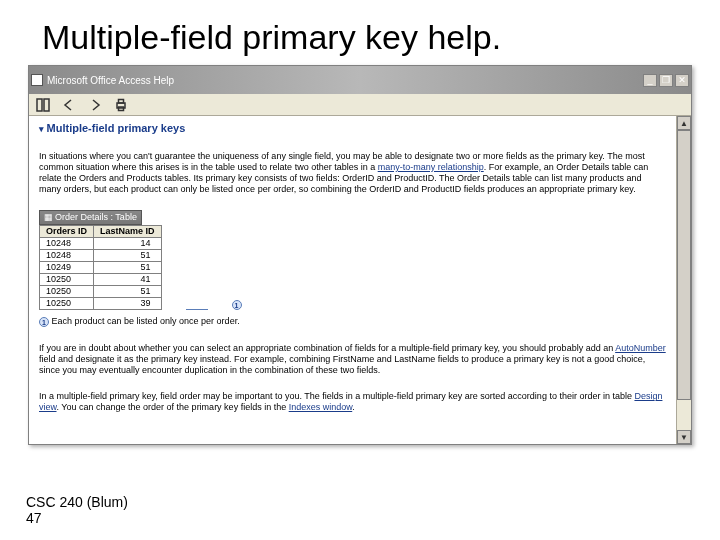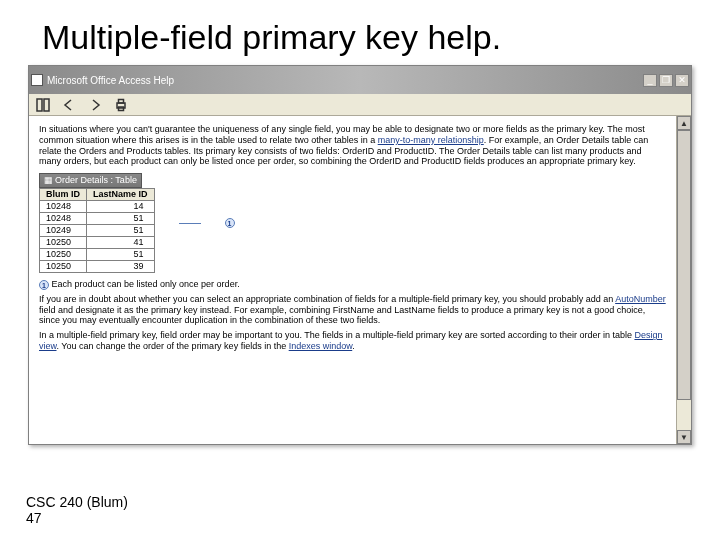--- a/index.html
+++ b/index.html
@@ -105,21 +105,21 @@
     font-size: 11px;
     font-weight: bold;
     margin: 2px 0 4px 0;
   }
   .topic-heading::before {
     content: "▾";
     color: #1a3c8a;
     margin-right: 3px;
     font-size: 9px;
   }
-  .para { margin: 4px 0; }
+  .para { margin: 16px 0; }
   .link { color: #1a3c8a; text-decoration: underline; cursor: pointer; }
   .example-box { margin: 6px 0 2px 0; }
   .tbl-titlebar {
     background: linear-gradient(#888,#777);
     color: #fff;
     font-size: 9px;
     padding: 1px 4px;
     border: 1px solid #555;
     display: inline-block;
   }
@@ -144,21 +144,21 @@
     border-radius: 50%;
     background: #d8e4f8;
     border: 1px solid #5a7db8;
     color: #1a3c8a;
     font-size: 7px;
     text-align: center;
     line-height: 10px;
     vertical-align: middle;
     font-weight: bold;
   }
-  .callout-row { display: flex; align-items: center; gap: 22px; }
+  .callout-row { display: flex; align-items: flex-end; gap: 22px; }
   .callout-line {
     border-top: 1px solid #5a7db8;
     width: 22px;
     height: 0;
     margin: 0 2px;
   }
   .note-line { margin: 6px 0 2px 0; }
   .footer {
     position: absolute;
     bottom: 14px;
@@ -212,33 +212,34 @@
           <rect x="3" y="5" width="8" height="5"></rect>
           <rect x="4.5" y="1.5" width="5" height="3.5"></rect>
           <rect x="4.5" y="9" width="5" height="3.5"></rect>
         </svg>
     </div>
   </div>
 
   <div class="content-area">
     <div class="content">
 
+      <div class="topic-heading">Multiple-field primary keys</div>
 
       <div class="para">
         <span>In situations where you can't guarantee the uniqueness of any single field, you may be able to designate two or more fields as the primary key. The most common situation where this arises is in the table used to relate two other tables in a </span><span class="link">many-to-many relationship</span><span>. For example, an Order Details table can relate the Orders and Products tables. Its primary key consists of two fields: OrderID and ProductID. The Order Details table can list many products and many orders, but each product can only be listed once per order, so combining the OrderID and ProductID fields produces an appropriate primary key.</span>
       </div>
 
       <div class="example-box">
         <div class="callout-row">
           <div>
             <div class="tbl-titlebar">▦ <span>Order Details : Table</span></div>
             <table class="tbl">
               <tbody>
                   <tr>
-                <th>Blum ID</th>
+                <th>Orders ID</th>
                 <th>LastName ID</th>
               </tr>
               <tr>
                     <td>10248</td>
                     <td>14</td>
                   </tr>
               <tr>
                     <td>10248</td>
                     <td>51</td>
                   </tr>

